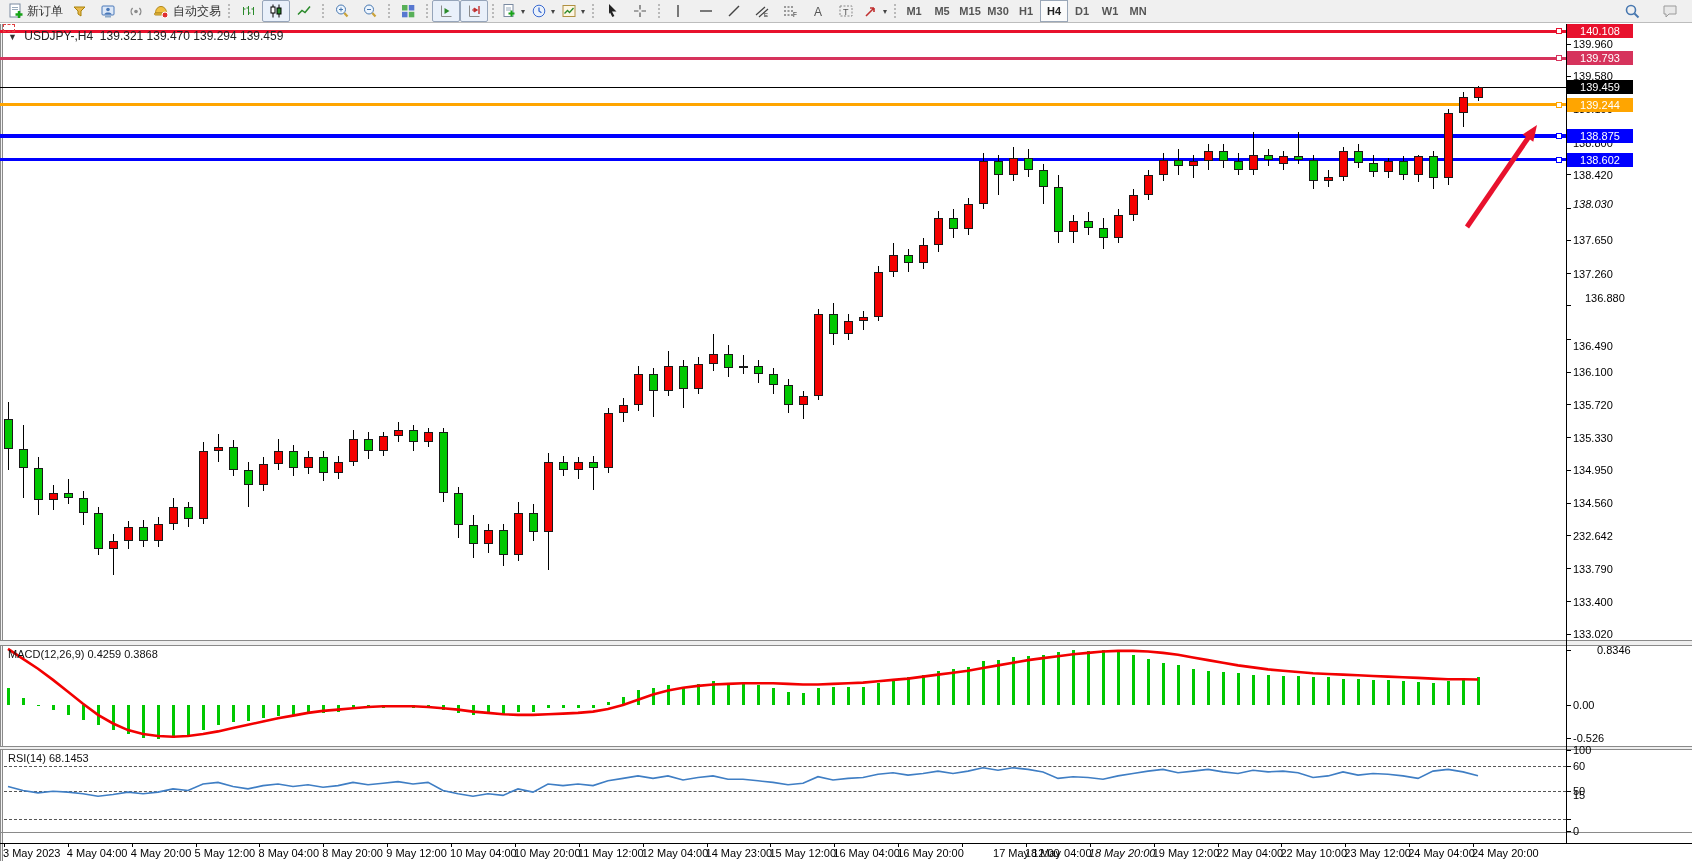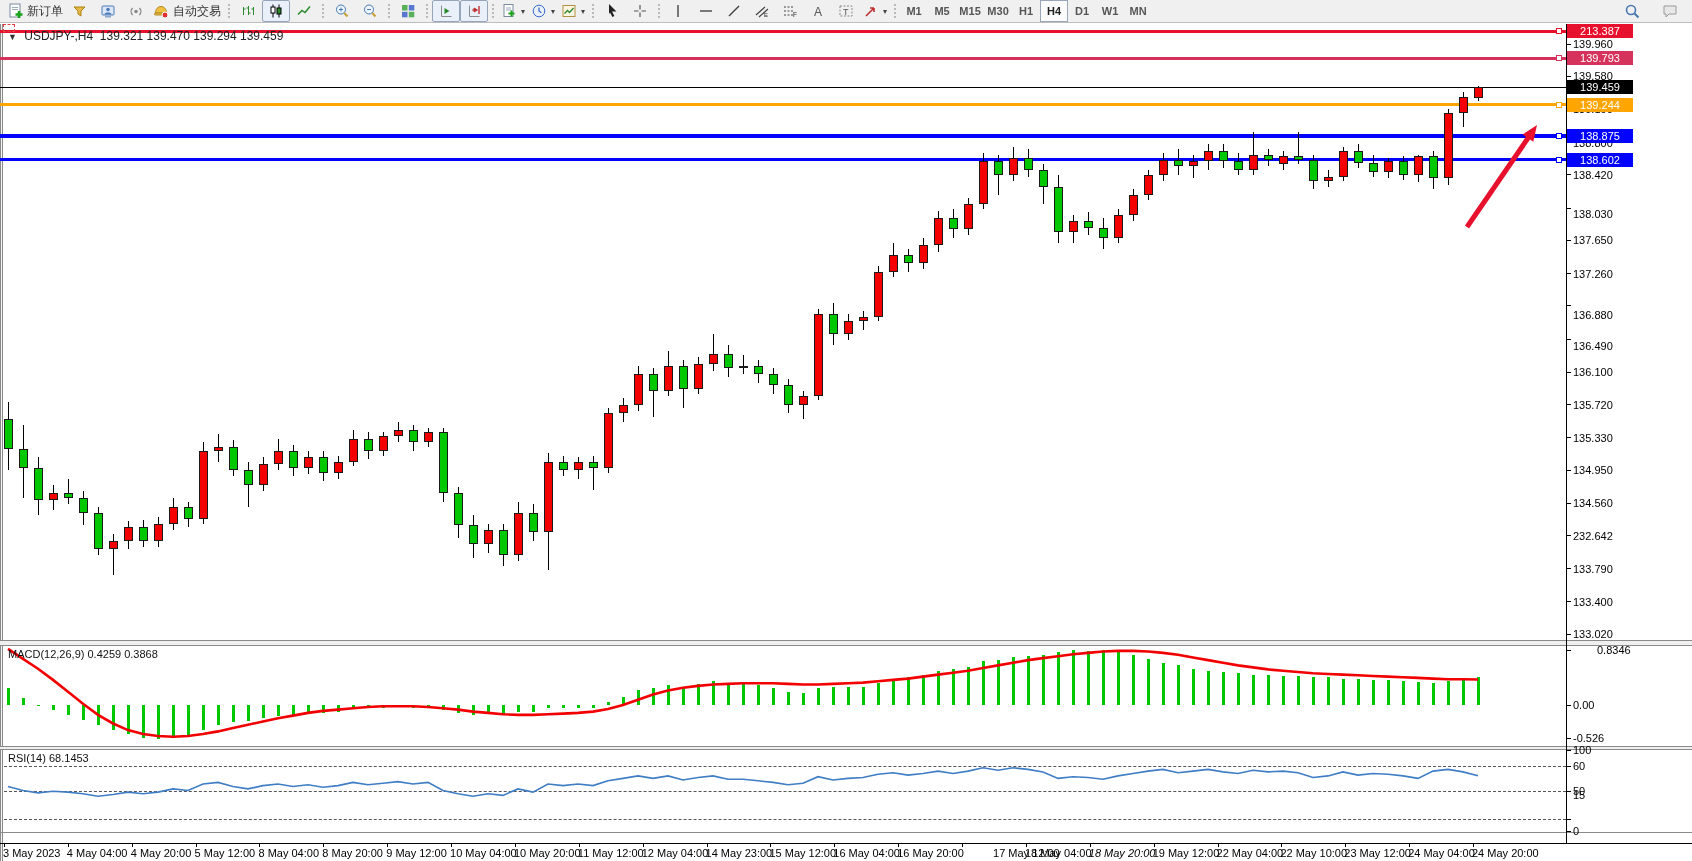--- a/index.html
+++ b/index.html
@@ -661,48 +661,48 @@
       <div class="price-label" style="top: 38px;">139.960</div>
       <div class="tickmark" style="top: 75.8228px;"></div>
       <div class="price-label" style="top: 70.3228px; text-align: right;">139.580</div>
       <div class="tickmark" style="top: 108.996px;"></div>
       <div class="price-label" style="top: 103.496px;">139.190</div>
       <div class="tickmark" style="top: 142.17px;"></div>
       <div class="price-label" style="top: 136.67px;">138.800</div>
       <div class="tickmark" style="top: 174.492px;"></div>
       <div class="price-label" style="top: 168.992px;">138.420</div>
       <div class="tickmark" style="top: 207.666px;"></div>
-      <div class="price-label" style="top: 208px;">138.030</div>
+      <div class="price-label" style="top: 198px; font-style: italic;">138.030</div>
       <div class="tickmark" style="top: 239.989px;"></div>
       <div class="price-label" style="top: 234.489px;">137.650</div>
       <div class="tickmark" style="top: 273.162px;"></div>
       <div class="price-label" style="top: 267.662px;">137.260</div>
       <div class="tickmark" style="top: 305.485px;"></div>
-      <div class="price-label" style="top: 309px;">136.880</div>
+      <div class="price-label" style="top: 292px; margin-left: 12px;">136.880</div>
       <div class="tickmark" style="top: 338.658px;"></div>
       <div class="price-label" style="top: 340px; text-align: center;">136.490</div>
       <div class="tickmark" style="top: 371.832px;"></div>
       <div class="price-label" style="top: 366.332px;">136.100</div>
       <div class="tickmark" style="top: 404.154px;"></div>
       <div class="price-label" style="top: 398.654px;">135.720</div>
       <div class="tickmark" style="top: 437.328px;"></div>
       <div class="price-label" style="top: 431.828px;">135.330</div>
       <div class="tickmark" style="top: 469.651px;"></div>
       <div class="price-label" style="top: 464.151px;">134.950</div>
       <div class="tickmark" style="top: 502.824px;"></div>
       <div class="price-label" style="top: 497.324px;">134.560</div>
       <div class="tickmark" style="top: 535.147px;"></div>
       <div class="price-label" style="top: 529.647px;">232.642</div>
       <div class="tickmark" style="top: 568.32px;"></div>
       <div class="price-label" style="top: 562.82px;">133.790</div>
       <div class="tickmark" style="top: 601.494px;"></div>
       <div class="price-label" style="top: 595.994px;">133.400</div>
       <div class="tickmark" style="top: 633.816px;"></div>
       <div class="price-label" style="top: 628.316px;">133.020</div>
-      <div class="badge" style="top: 24.4111px; background: rgb(232, 17, 45);">213.387</div>
+      <div class="badge" style="top: 24.4111px; background: rgb(232, 17, 45);">140.108</div>
       <div class="badge" style="top: 51.205px; background: rgb(214, 51, 92);">139.793</div>
       <div class="badge" style="top: 97.903px; background: rgb(255, 165, 0);">139.244</div>
       <div class="badge" style="top: 129.29px; background: rgb(0, 0, 255);">138.875</div>
       <div class="badge" style="top: 152.511px; background: rgb(0, 0, 255);">138.602</div>
       <div class="badge" style="top: 79.6151px; background: rgb(0, 0, 0);">139.459</div>
       <div class="tickmark" style="top: 650px;"></div>
       <div class="price-label" style="top: 644px; margin-left: 24px;">0.8346</div>
       <div class="tickmark" style="top: 705px;"></div>
       <div class="price-label" style="top: 699px;">0.00</div>
       <div class="tickmark" style="top: 738px;"></div>

